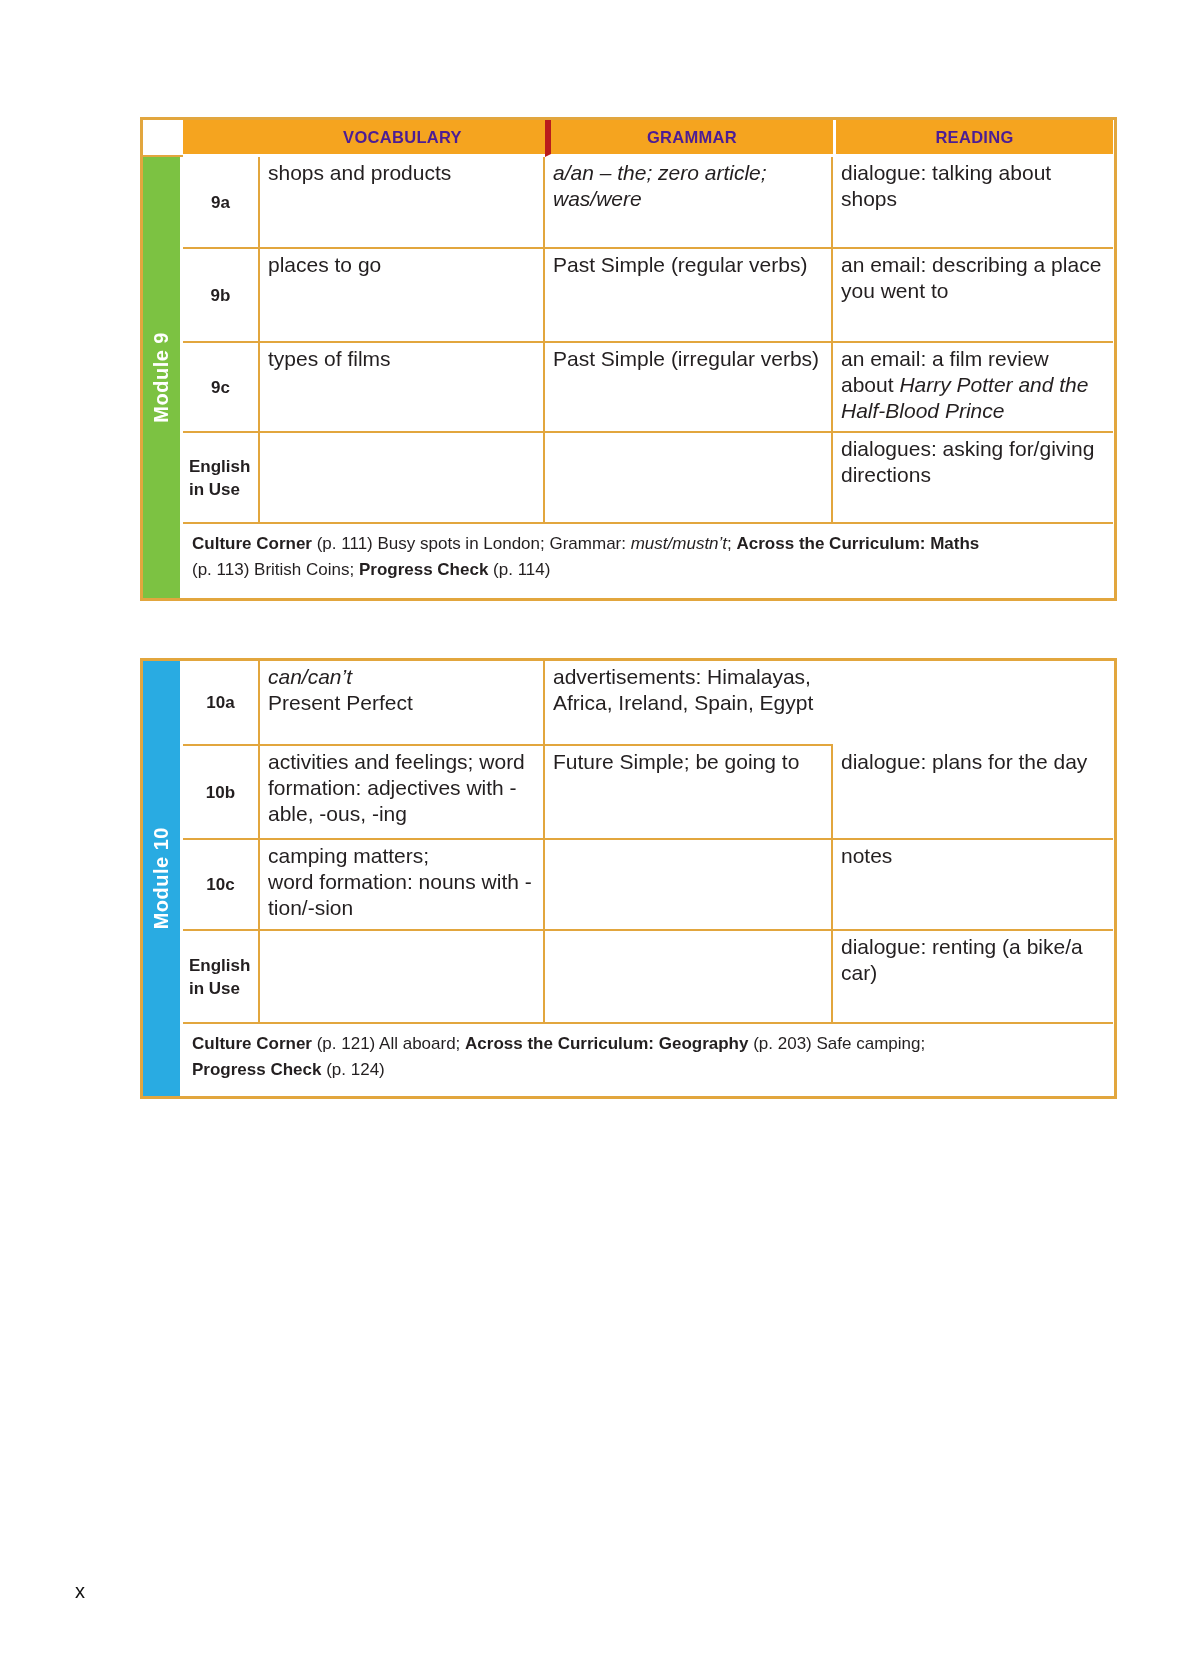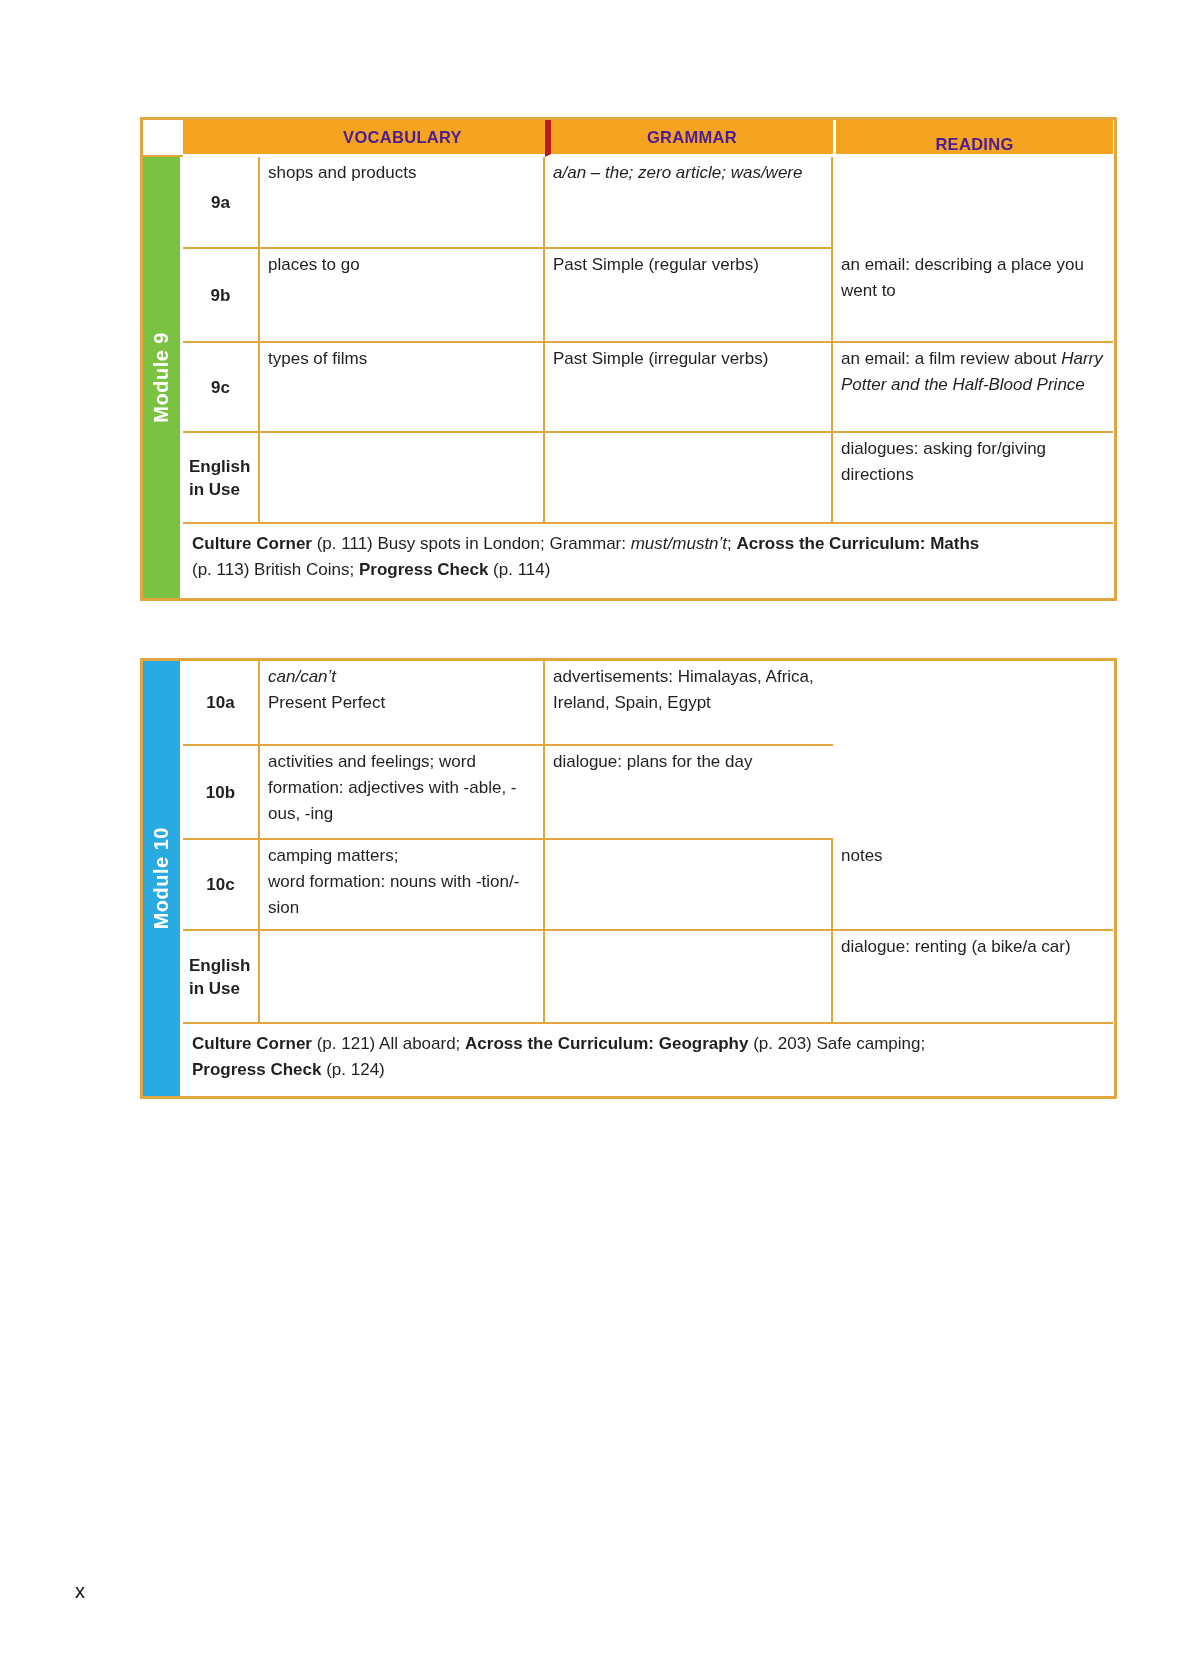--- a/index.html
+++ b/index.html
@@ -29,21 +29,21 @@
   
   .corner{grid-column:1;grid-row:1;background:#fff;border-bottom:2px solid var(--border);}
   .hcell{
     background:var(--orange);
     display:flex;align-items:center;justify-content:center;
     font-weight:bold;font-size:16.5px;letter-spacing:.3px;color:#4c1d95;
     border-bottom:3px solid #fff;
   }
   .hcell.h-vocab{grid-column:2 / span 2;grid-row:1;padding-left:77px;}
   .hcell.h-gram{grid-column:4;grid-row:1;border-left:6px solid #b91c1c;}
-  .hcell.h-read{grid-column:5;grid-row:1;border-left:3px solid #fff;align-items:flex-end;}
+  .hcell.h-read{grid-column:5;grid-row:1;border-left:3px solid #fff;}
 
   
   .bar{
     grid-column:1;margin-right:3px;
     display:flex;align-items:center;justify-content:center;
   }
   .bar-9{grid-row:2 / span 5;background:var(--green);}
   .bar-10{grid-row:1 / span 5;background:var(--blue);}
   .bar-label{
     writing-mode:vertical-rl;transform:rotate(180deg);
@@ -52,21 +52,21 @@
   }
 
   
   .lcell{
     border-right:2px solid var(--border);border-bottom:2px solid var(--border);
     display:flex;align-items:center;justify-content:center;
     font-weight:bold;font-size:17px;line-height:23px;padding:2px 6px;
   }
   .ccell{
     border-right:2px solid var(--border);border-bottom:2px solid var(--border);
-    font-size:17px;line-height:26px;padding:3px 8px 4px 8px;
+    font-size:21px;line-height:26px;padding:3px 8px 4px 8px;
   }
   .ccell.last{border-right:none;}
   .culture{
     grid-column:2 / -1;
     font-size:17px;line-height:26px;padding:7px 10px 4px 9px;
   }
   .b{font-weight:bold;}
   .i{font-style:italic;}
 
   .page-number{
@@ -89,20 +89,21 @@
     <span>READING</span>
   </div>
 
   <div class="bar bar-9">
     <span class="bar-label">Module 9</span>
   </div>
 
   <div class="lcell" style="grid-row:2">9a</div>
   <div class="ccell" style="grid-row:2"><span>shops and products</span></div>
   <div class="ccell" style="grid-row:2"><span class="i">a/an – the; zero article; was/were</span></div>
+  <div class="ccell last" style="grid-row:2"><span>dialogue: talking about shops</span></div>
 
   <div class="lcell" style="grid-row:3">9b</div>
   <div class="ccell" style="grid-row:3"><span>places to go</span></div>
   <div class="ccell" style="grid-row:3"><span>Past Simple (regular verbs)</span></div>
   <div class="ccell last" style="grid-row:3"><span>an email: describing a place you went to</span></div>
 
   <div class="lcell" style="grid-row:4">9c</div>
   <div class="ccell" style="grid-row:4"><span>types of films</span></div>
   <div class="ccell" style="grid-row:4"><span>Past Simple (irregular verbs)</span></div>
   <div class="ccell last" style="grid-row:4"><span>an email: a film review about </span><span class="i">Harry Potter and the Half-Blood Prince</span></div>
@@ -119,20 +120,21 @@
   <div class="bar bar-10">
     <span class="bar-label">Module 10</span>
   </div>
 
   <div class="lcell" style="grid-row:1">10a</div>
   <div class="ccell" style="grid-row:1"><span class="i">can/can’t</span><br><span>Present Perfect</span></div>
   <div class="ccell last" style="grid-row:1"><span>advertisements: Himalayas, Africa, Ireland, Spain, Egypt</span></div>
 
   <div class="lcell" style="grid-row:2">10b</div>
   <div class="ccell" style="grid-row:2"><span>activities and feelings; word formation: adjectives with -able, -ous, -ing</span></div>
+  <div class="ccell" style="grid-row:2"><span>Future Simple; be going to</span></div>
   <div class="ccell last" style="grid-row:2"><span>dialogue: plans for the day</span></div>
 
   <div class="lcell" style="grid-row:3">10c</div>
   <div class="ccell" style="grid-row:3"><span>camping matters;</span><br><span>word formation: nouns with -tion/-sion</span></div>
   <div class="ccell" style="grid-row:3"></div>
   <div class="ccell last" style="grid-row:3"><span>notes</span></div>
 
   <div class="lcell" style="grid-row:4">English in Use</div>
   <div class="ccell" style="grid-row:4"></div>
   <div class="ccell" style="grid-row:4"></div>

